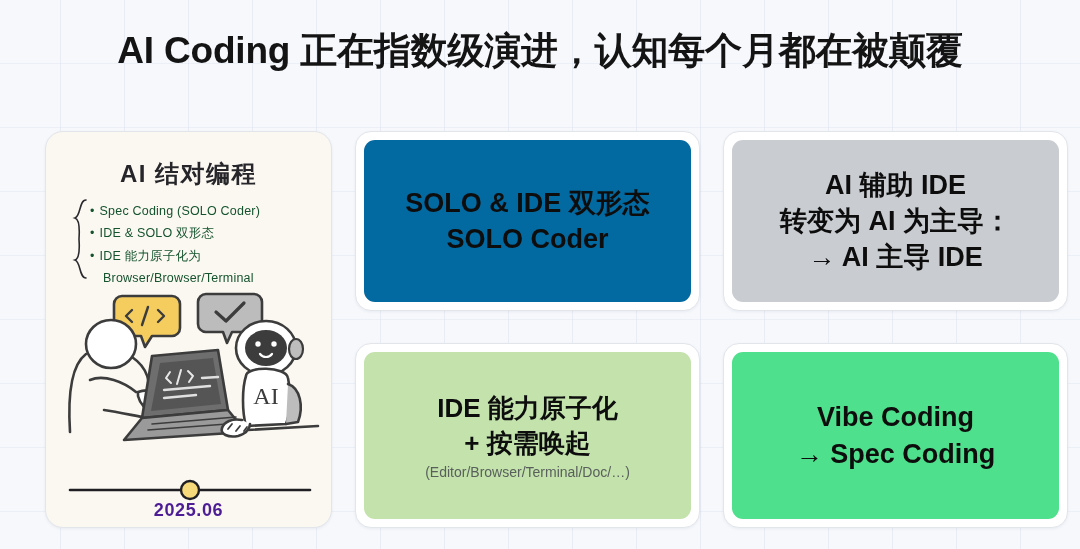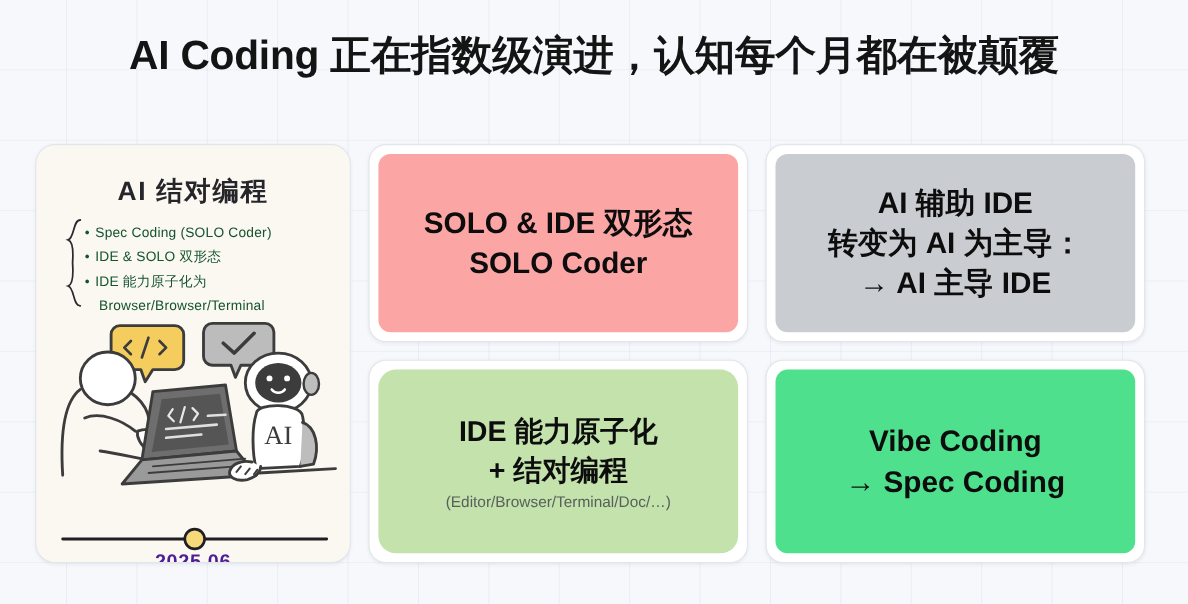--- a/index.html
+++ b/index.html
@@ -31,30 +31,29 @@
     font-size: 37px;
     font-weight: 700;
     letter-spacing: -0.2px;
     color: #141414;
     white-space: nowrap;
   }
 
   
   .board {
     position: absolute;
-    left: 32px;
+    left: 45px;
     top: 131px;
     width: 1018px;
     height: 397px;
     display: grid;
     grid-template-columns: 287px 345px 345px;
     grid-template-rows: 180px 185px;
     column-gap: 23px;
     row-gap: 32px;
-    gap: 16px;
   }
 
   .card {
     background: #ffffff;
     border: 1px solid #e2e5ea;
     border-radius: 16px;
     box-shadow: 0 1px 3px rgba(60,70,90,0.07);
     padding: 8px;
   }
 
@@ -80,23 +79,23 @@
   }
 
   .panel-line {
     font-weight: 700;
     color: #0d0d0d;
     line-height: 1.34;
     white-space: nowrap;
   }
 
   
-  .p-solo  { background: #fca5a5; }
+  .p-solo  { background: #0369a1; }
   .p-shift { background: #c9cdd1; }
-  .p-atom  { background: #c3e2ac; border-radius: 16px; }
+  .p-atom  { background: #c3e2ac; }
   .p-vibe  { background: #4ee08c; }
 
   .p-solo .panel-line,
   .p-shift .panel-line { font-size: 27px; }
   .p-atom .panel-line  { font-size: 26px; }
   .p-vibe .panel-line  { font-size: 27px; }
 
   .panel-sub {
     font-size: 14px;
     font-weight: 400;
@@ -268,21 +267,21 @@
     <div class="panel p-shift">
       <div class="panel-line">AI 辅助 IDE</div>
       <div class="panel-line">转变为 AI 为主导：</div>
       <div class="panel-line">→  AI 主导 IDE</div>
     </div>
   </div>
 
   <div class="card">
     <div class="panel p-atom">
       <div class="panel-line">IDE 能力原子化</div>
-      <div class="panel-line">+ 结对编程</div>
+      <div class="panel-line">+ 按需唤起</div>
       <div class="panel-sub">(Editor/Browser/Terminal/Doc/…)</div>
     </div>
   </div>
 
   <div class="card">
     <div class="panel p-vibe">
       <div class="panel-line">Vibe Coding</div>
       <div class="panel-line">→  Spec Coding</div>
     </div>
   </div>

